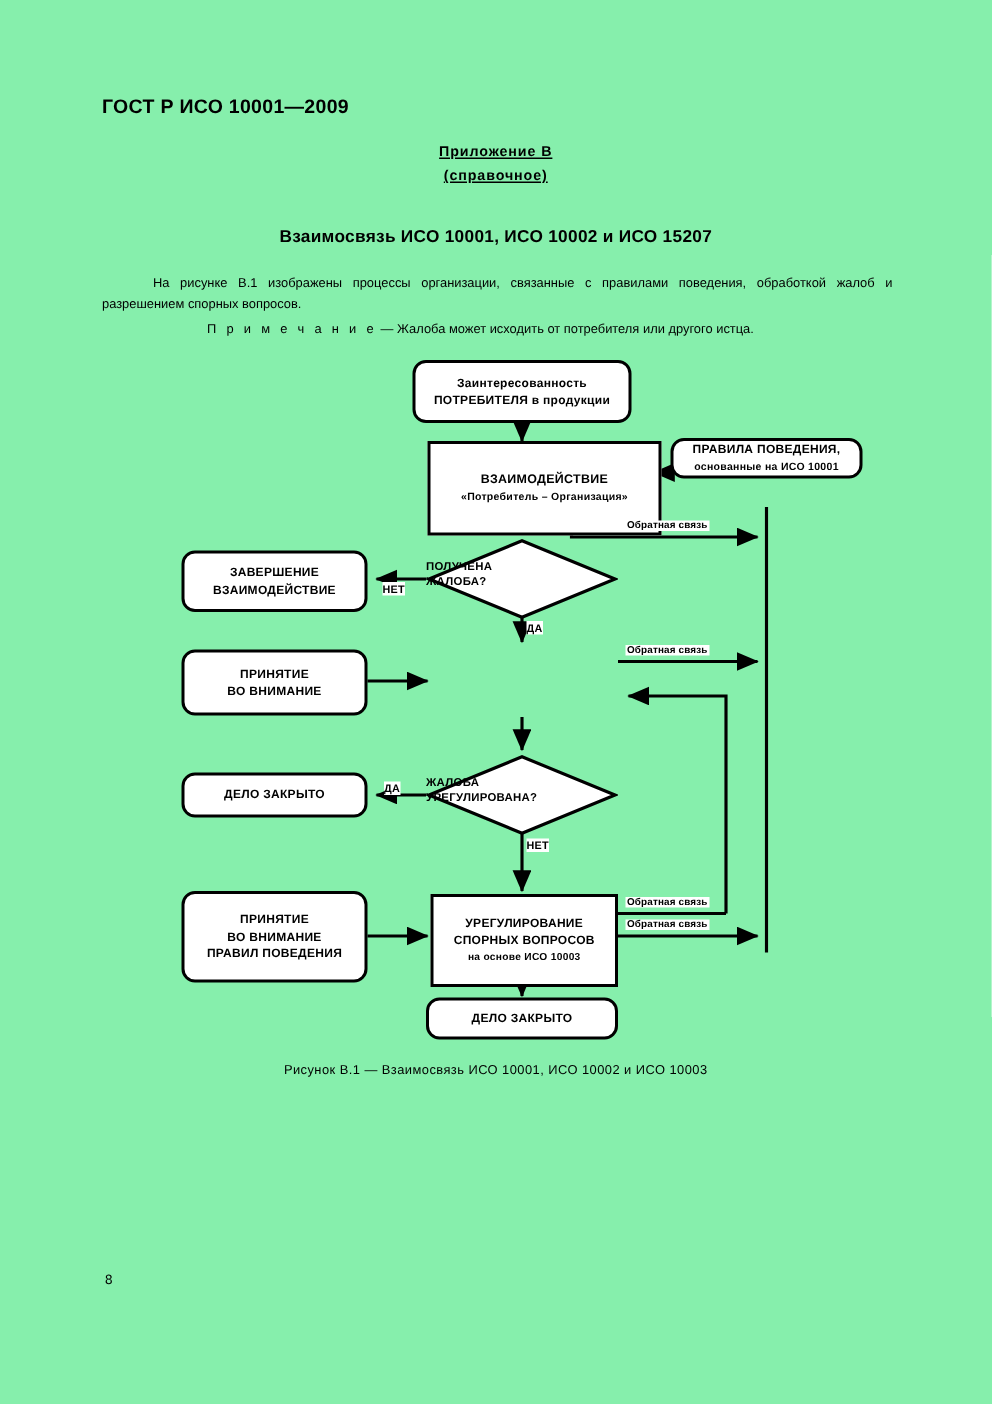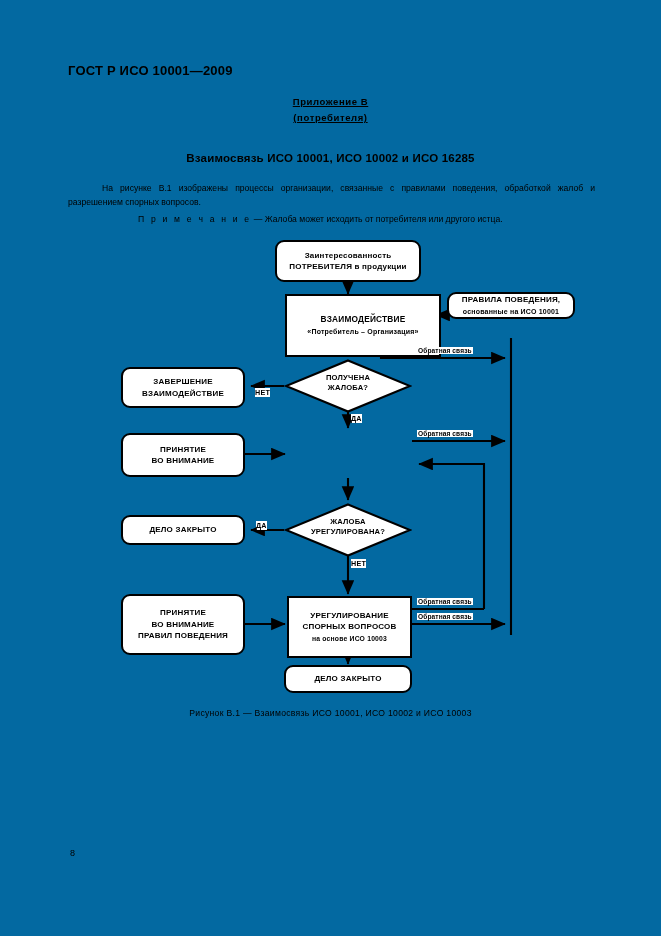--- a/index.html
+++ b/index.html
@@ -11,21 +11,21 @@
     width: 661px;
     height: 936px;
     position: relative;
     font-family: "Liberation Sans", sans-serif;
     color: #000000;
     overflow: hidden;
   }
   .page {
     position: absolute;
     inset: 0;
-    background: #0369a1;
+    background: #86efac;
   }
   #doc-header {
     position: absolute;
     left: 68px;
     top: 63px;
     font-size: 13px;
     font-weight: bold;
     letter-spacing: 0.2px;
     white-space: nowrap;
   }
@@ -129,41 +129,40 @@
     position: absolute;
     font-size: 6.6px;
     font-weight: bold;
     letter-spacing: 0.1px;
     background: #fff;
     padding: 0 1px;
     white-space: nowrap;
   }
   .diamond-label {
     position: absolute;
-    text-align: center;
     font-size: 7.6px;
     font-weight: bold;
     line-height: 10px;
     letter-spacing: 0.2px;
     white-space: nowrap;
   }
 </style>
 </head>
 <body>
 
 <div class="page">
 
   <div id="doc-header">ГОСТ Р ИСО 10001—2009</div>
 
   <div id="annex-block">
     <div>Приложение В</div>
-    <div>(потребителя)</div>
+    <div>(справочное)</div>
   </div>
 
-  <div id="section-title">Взаимосвязь ИСО 10001, ИСО 10002 и ИСО 16285</div>
+  <div id="section-title">Взаимосвязь ИСО 10001, ИСО 10002 и ИСО 15207</div>
 
   <div id="intro-para">На рисунке В.1 изображены процессы организации, связанные с правилами поведения, обработкой жалоб и разрешением спорных вопросов.</div>
 
   <div id="note-para">
     <span class="note-lead">П р и м е ч а н и е</span><span> — Жалоба может исходить от потребителя или другого истца.</span>
   </div>
 
   <div id="flowchart">
 
     <svg id="flow-svg" width="661" height="470" viewBox="0 0 661 470">

